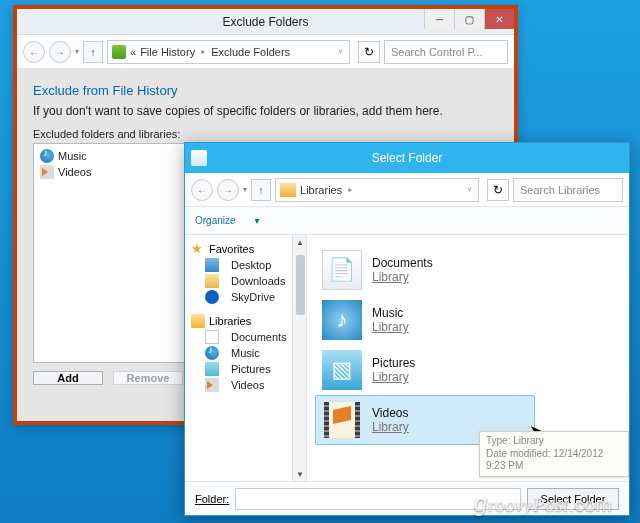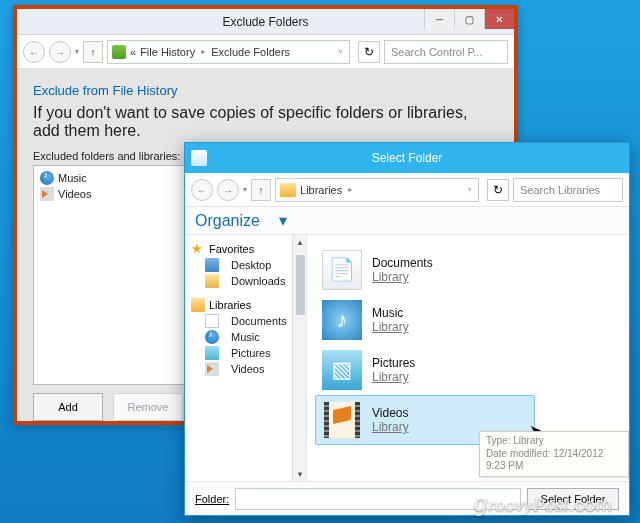--- a/index.html
+++ b/index.html
@@ -19,45 +19,45 @@
   .navarrow { font-size:8px; color:#888; }
   .up { width:20px; height:22px; border:1px solid #c3cbd4; display:flex; align-items:center; justify-content:center; font-size:11px; color:#555; background:#f6f8fa; }
   .path1 { flex:1; height:24px; border:1px solid #c3cbd4; display:flex; align-items:center; font-size:11px; padding:0 4px; gap:4px; color:#333; }
   .path1 .ic { width:14px; height:14px; background:linear-gradient(#7ec442,#4a9e1f); border-radius:2px; display:inline-block; }
   .chev { color:#888; font-size:8px; padding:0 2px;}
   .refresh { width:22px; height:22px; border:1px solid #c3cbd4; display:flex; align-items:center; justify-content:center; font-size:12px; margin-left:4px;}
   .search1 { width:124px; height:24px; border:1px solid #c3cbd4; padding:0 6px; font-size:11px; color:#888; display:flex; align-items:center;}
 
   .content1 { padding:14px 16px; }
   .heading1 { color:#0066b3; font-size:13px; margin-bottom:6px; }
-  .desc1 { font-size:16px; color:#222; margin-bottom:10px;}
+  .desc1 { font-size:12px; color:#222; margin-bottom:10px;}
   .lbl1 { font-size:11px; color:#222; margin-bottom:3px;}
   .listpanel { border:1px solid #b6bcc3; width:205px; height:220px; padding:4px; background:#fff; }
   .listitem { display:flex; align-items:center; gap:4px; font-size:11px; padding:1px 2px; color:#222;}
   .li-ic { width:14px; height:14px; display:inline-block;}
   .ic-music { background: radial-gradient(circle at 60% 40%, #5bb0e8, #1a6fb0); border-radius:50%; position:relative;}
   .ic-music::after { content:"♪"; position:absolute; left:3px; top:-2px; font-size:10px; color:#fff;}
   .ic-video { background:#d8dde2; position:relative;}
   .ic-video::after { content:""; position:absolute; left:2px; top:3px; width:0;height:0;border-left:6px solid #e67e22;border-top:4px solid transparent;border-bottom:4px solid transparent;}
 
   .btns1 { margin-top:8px; display:flex; gap:10px; }
-  .btn { min-width:70px; height:28px; font-size:11px; border:1px solid #aab0b8; background:#f2f4f6; display:flex; align-items:center; justify-content:center; }
+  .btn { min-width:70px; height:14px; font-size:11px; border:1px solid #aab0b8; background:#f2f4f6; display:flex; align-items:center; justify-content:center;font-weight:bold; }
   .btn.disabled { color:#9aa0a8; border-color:#d0d4da; background:#f7f8fa;}
 
   
   .win2 { position:absolute; left:184px; top:142px; width:446px; height:374px; background:#fff; border:1px solid #2996d8; box-shadow:0 4px 18px rgba(0,0,0,.35);}
   .win2-titlebar { height:30px; background:#2fb4ed; color:#fff; display:flex; align-items:center; justify-content:center; font-size:12px; position:relative;}
   .win2-titlebar .ic { position:absolute; left:6px; top:7px; width:16px; height:16px; background:linear-gradient(#fff,#cfe8f7); border-radius:2px;}
   .nav2 { height:34px; display:flex; align-items:center; gap:4px; padding:4px 6px; border-bottom:1px solid #e2e6ea; background:#fff;}
   .path2 { flex:1; height:24px; border:1px solid #c3cbd4; display:flex; align-items:center; font-size:11px; padding:0 4px; gap:4px; color:#333;}
   .path2 .fic { width:16px;height:14px;background:linear-gradient(#ffe29a,#f3b13a); border-radius:1px; position:relative;}
   .search2 { width:110px; height:24px; border:1px solid #c3cbd4; padding:0 6px; font-size:11px; color:#888; display:flex; align-items:center;}
 
   .toolbar2 { height:28px; border-bottom:1px solid #e2e6ea; display:flex; align-items:center; padding:0 10px; background:#fafbfc;}
-  .organize { font-size:16px; color:#1b6fa8; display:flex; align-items:center; gap:19px;}
+  .organize { font-size:10px; color:#1b6fa8; display:flex; align-items:center; gap:19px;}
 
   .body2 { display:flex; height:246px; }
   .side2 { width:122px; border-right:1px solid #e2e6ea; padding:6px 2px 6px 6px; background:#fff; overflow:hidden; position:relative;}
   .sidegroup { margin-bottom:8px;}
   .sidehdr { font-size:11px; display:flex; align-items:center; gap:4px; padding:1px 0;}
   .star { width:14px;height:14px; color:#f5a623; font-size:13px; line-height:14px;}
   .sideitem { font-size:11px; display:flex; align-items:center; gap:12px; padding:1px 0 1px 14px; color:#222;}
   .si-ic { width:14px; height:14px; display:inline-block; background:#e8c77a; border-radius:1px;}
   .si-desktop { background:linear-gradient(#7ab8e8,#3a86c4);}
   .si-dl { background:linear-gradient(#fbe6a2,#e8b54a);}
@@ -180,20 +180,24 @@
         </div>
         <div id="favlist">
             <div class="sideitem">
               <span class="si-ic si-desktop"></span>
               <span>Desktop</span>
             </div>
             <div class="sideitem">
               <span class="si-ic si-dl"></span>
               <span>Downloads</span>
             </div>
+            <div class="sideitem">
+              <span class="si-ic si-sky"></span>
+              <span>SkyDrive</span>
+            </div>
           </div>
       </div>
       <div class="sidegroup">
         <div class="sidehdr">
           <span class="si-ic si-lib"></span>
           <span>Libraries</span>
         </div>
         <div id="liblist">
             <div class="sideitem">
               <span class="li-ic si-doc" style="width:14px;height:14px;display:inline-block"></span>

